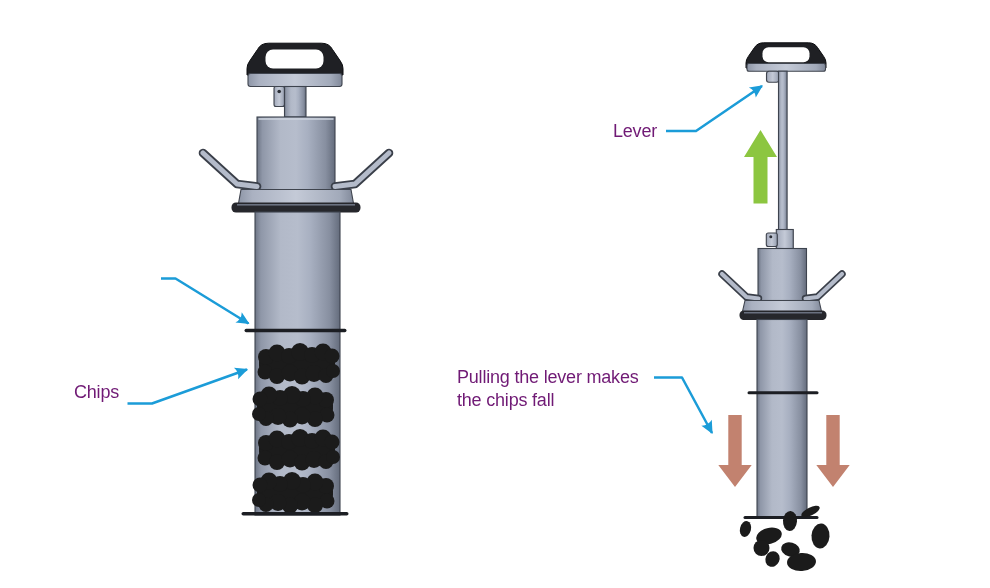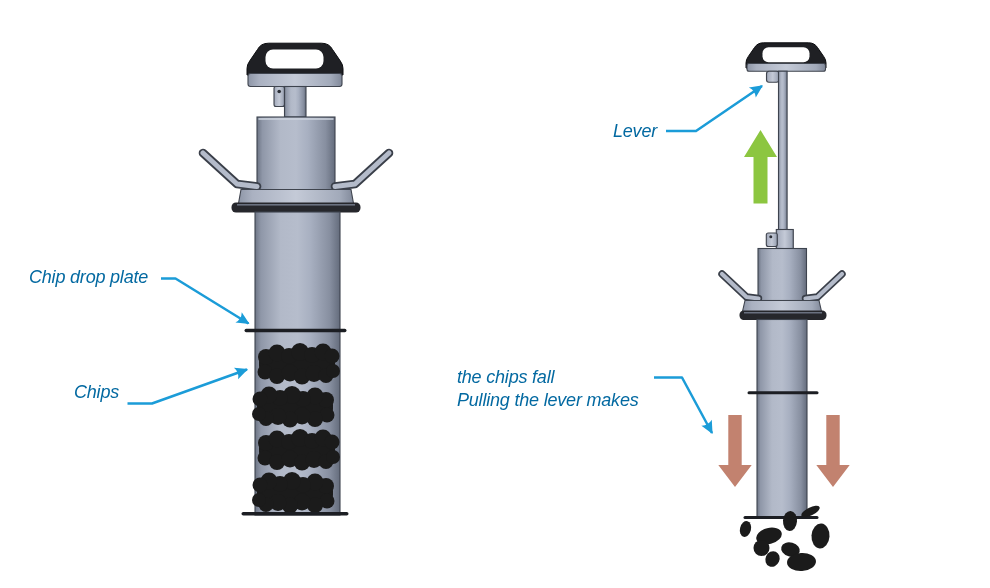--- a/index.html
+++ b/index.html
@@ -1,20 +1,20 @@
 <!DOCTYPE html>
 <html><head>
 <meta charset="utf-8">
 <style>
   html,body{margin:0;padding:0;background:#fff;}
   .canvas{position:relative;width:990px;height:588px;background:#ffffff;overflow:hidden;
           font-family:"Liberation Sans",sans-serif;}
   .canvas svg{position:absolute;left:0;top:0;}
-  .label{position:absolute;font-size:18px;line-height:23px;color:#0369a1;
-         letter-spacing:-0.2px;white-space:nowrap;font-style:italic;}
+  .label{position:absolute;font-size:18px;line-height:23px;color:#701a75;
+         letter-spacing:-0.2px;white-space:nowrap;}
   .metal{fill:url(#gMetal);stroke:#3d434e;stroke-width:1.1;}
   .plate{fill:url(#gPlate);stroke:#3f444e;stroke-width:1.1;}
   .grip{fill:#1f2024;stroke:#0c0d10;stroke-width:1;}
   .hole{fill:#ffffff;}
   .darkline{fill:#1c1e23;}
   .band{fill:#26272c;}
   .sliver{fill:#6a7180;}
   .sheen{fill:#ced4df;opacity:.75;}
   .chip{fill:#1b1b1b;}
   .dot{fill:#2a2e36;}
@@ -143,24 +143,23 @@
   </g>
 
   <g>
     <path class="callout" d="M161,278.5 H175.5 L248.5,323.5" marker-end="url(#mArrow)"></path>
     <path class="callout" d="M127.5,403.5 H152 L247,369.5" marker-end="url(#mArrow)"></path>
     <path class="callout" d="M666,131 H696 L762,86" marker-end="url(#mArrow)"></path>
     <path class="callout" d="M654,377.5 H682 L712,433" marker-end="url(#mArrow)"></path>
   </g>
 </svg>
 
-  <div class="label" style="left:29px;top:266px">Chip drop plate</div>
 
   <div class="label" style="left:74px;top:381px">Chips</div>
 
   <div class="label" style="left:613px;top:120px">Lever</div>
 
   <div class="label" style="left:457px;top:366px">
+    <div>Pulling the lever makes</div>
     <div>the chips fall</div>
-    <div>Pulling the lever makes</div>
   </div>
 
 </div>
 
 </body></html>

